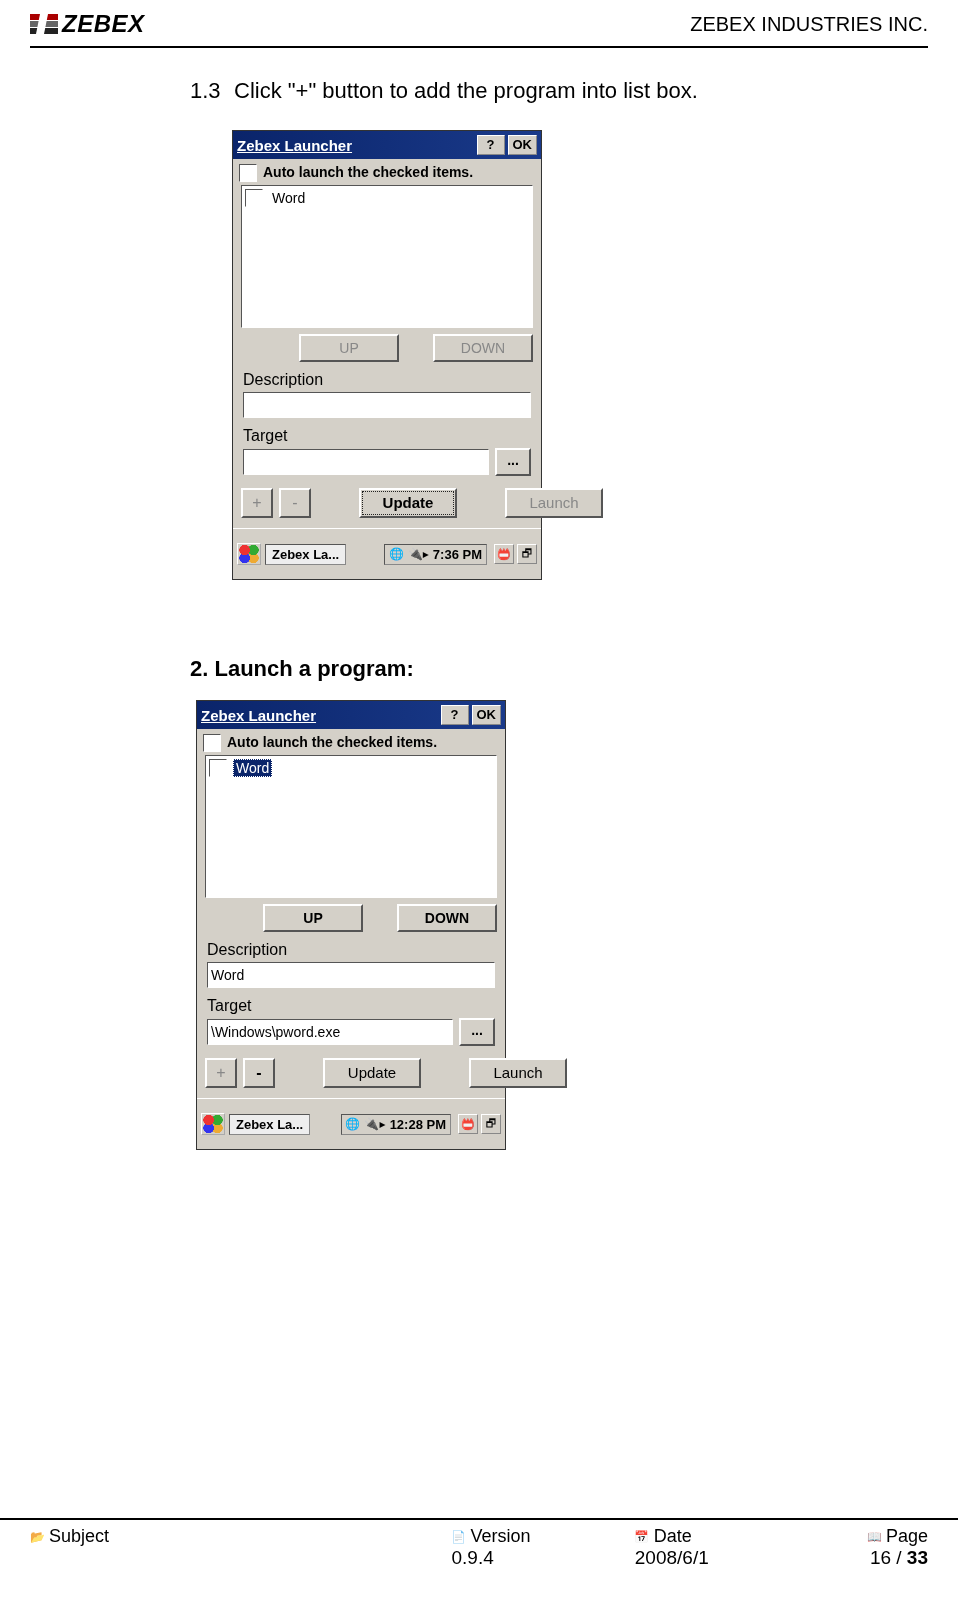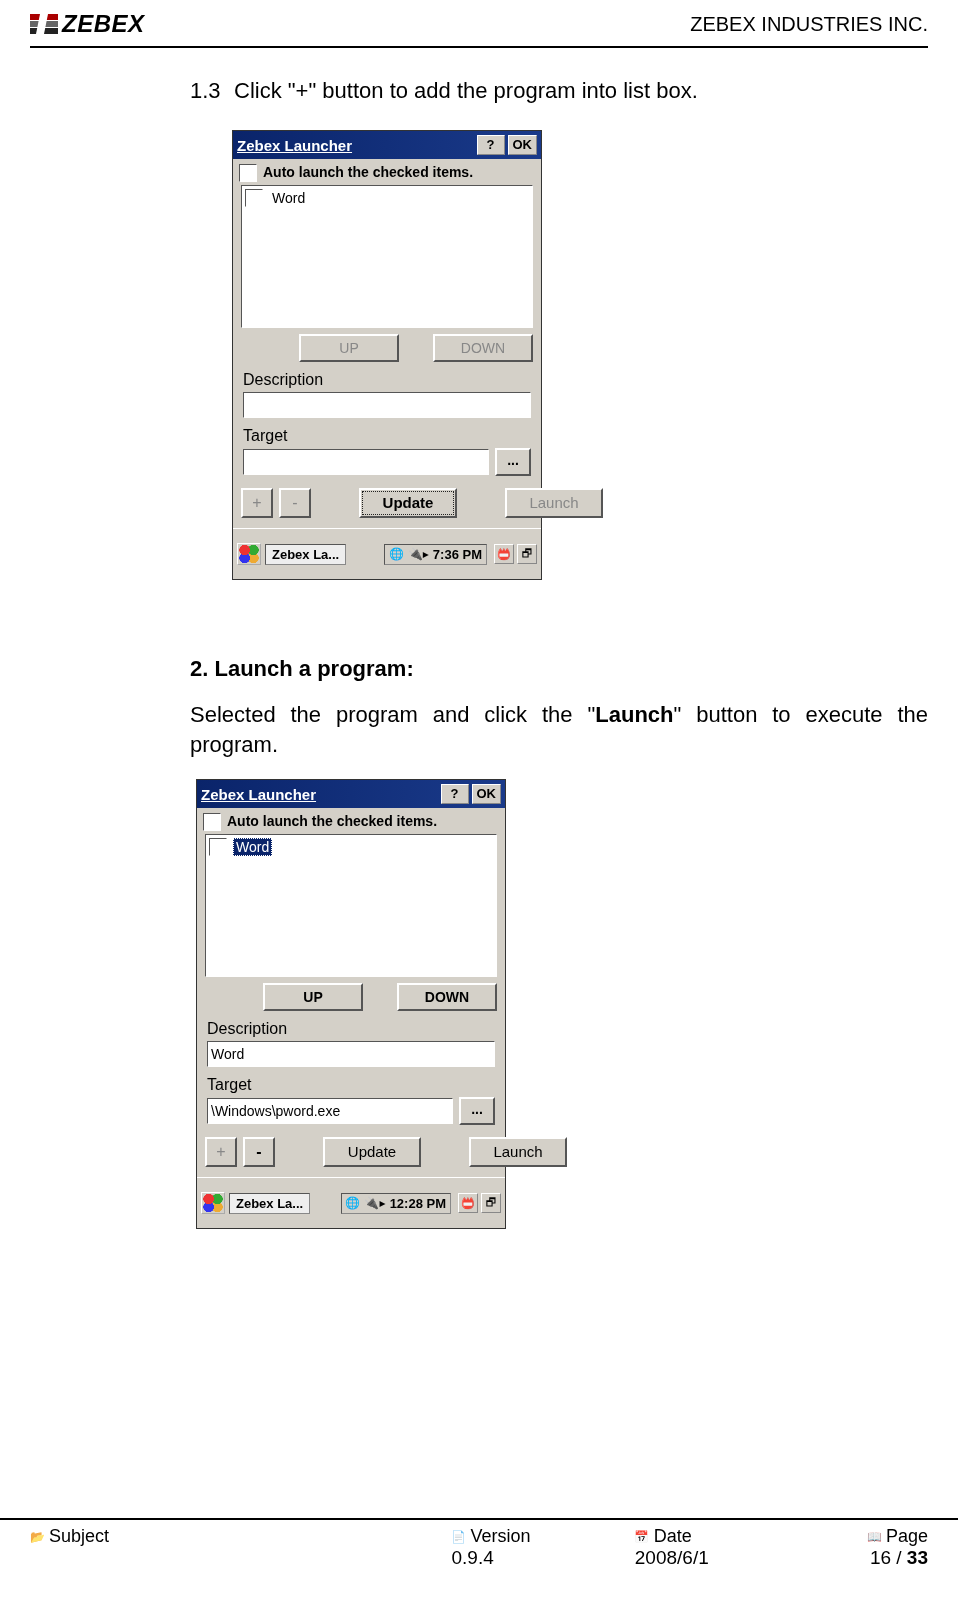--- a/index.html
+++ b/index.html
@@ -393,23 +393,20 @@
           <span>📛</span>
           <span>🗗</span>
         </span>
       </div>
     </div>
 
     <div class="section-head">
       <span>2.</span>
       <span>Launch a program:</span>
     </div>
-    <div class="section-body">
-      <span>Selected the program and click the "</span><span class="bold">Launch</span><span>" button to execute the program.</span>
-    </div>
 
     <div class="win" style="margin-left:6px;">
       <div class="titlebar">
         <span class="title">Zebex Launcher</span>
         <span class="title-btn">?</span>
         <span class="title-btn">OK</span>
       </div>
       <div class="win-body">
         <div class="row">
           <span class="checkbox"></span>

